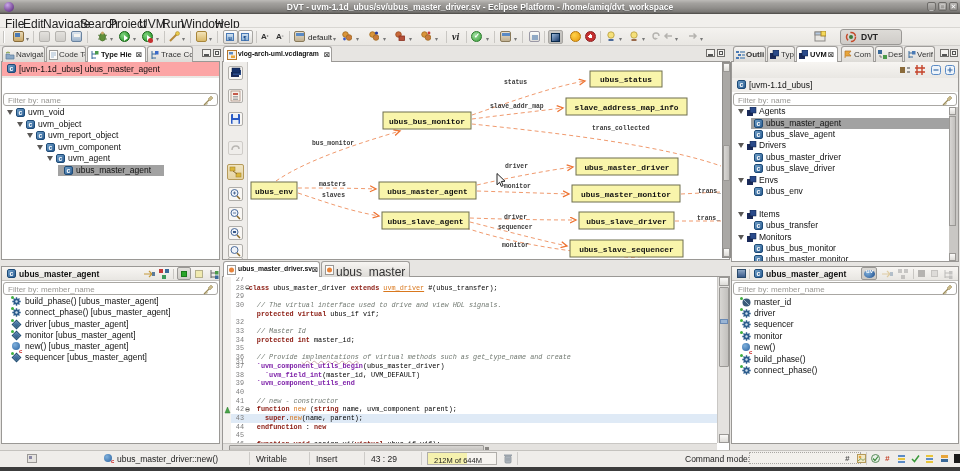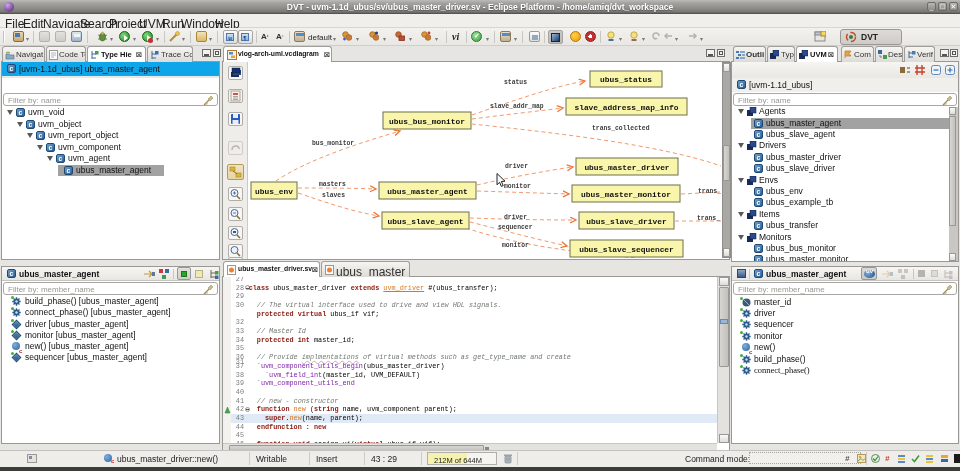--- a/index.html
+++ b/index.html
@@ -46,21 +46,21 @@
 .i-class { width:9px; height:9px; border-radius:2px; background:linear-gradient(135deg,#6f9fc8,#2b5d92); border:1px solid #1c4a77; color:#fff; font-size:7px; line-height:7px; text-align:center; font-weight:bold; }
 .i-diam { width:7px; height:7px; background:linear-gradient(135deg,#5d89b9,#27567f); transform:rotate(45deg); border:1px solid #1c4a70; }
 .i-new  { width:8px; height:8px; border-radius:50%; background:radial-gradient(circle at 35% 35%, #7fb0dc, #2a62a0); }
 .i-newc { position:absolute; color:#cc2222; font-size:6px; font-weight:bold; }
 .gdot { position:absolute; width:3px; height:3px; border-radius:50%; background:#3fae3f; }
 
 
 .codeline { position:absolute; left:0; white-space:pre; font-family:"Liberation Mono", monospace; font-size:6.8px; line-height:8.7px; }
 .k { color:#8b1a10; font-weight:bold; }
 .c { color:#707870; font-style:italic; }
-.m { color:#7d20a8; font-weight:normal; }
+.m { color:#7d20a8; font-weight:bold; }
 .o { color:#d9781e; }
 .u { color:#d9781e; text-decoration:underline; }
 .num { position:absolute; font-family:"Liberation Mono", monospace; font-size:6.8px; line-height:8.7px; color:#7d7d7d; text-align:right; width:14px; }
 
 
 #statusbar { left:0; top:450px; width:960px; height:17px; background:#efedea; border-top:1px solid #c4c2be; }
 #bottomstrip { left:0; top:467px; width:960px; height:4px; background:#3c3c3c; }
 .ssep { top:2px; width:1px; height:13px; background:#cdcbc8; }
 .stext { top:4px; color:#222; }
 </style>
@@ -286,21 +286,21 @@
       </svg></div>
   <div style="position:absolute; left:193px; top:3px;"><svg width="10" height="10">
         <rect x="0.5" y="0.5" width="9" height="9" rx="2" fill="#f2f7fc" stroke="#7aa0c8"></rect>
         <path d="M5,2.5 L5,7.5 M2.5,5 L7.5,5" stroke="#4a7ab5" stroke-width="1.1"></path>
       </svg></div>
   <div style="position:absolute; left:207px; top:3px;"><svg width="10" height="10">
         <rect x="0.5" y="0.5" width="9" height="9" rx="2" fill="#f2f7fc" stroke="#7aa0c8"></rect>
         <path d="M2.5,5 L7.5,5" stroke="#4a7ab5" stroke-width="1.1"></path>
       </svg></div>
 </div>
-<div class="abs" style="left:2px; top:62px; width:217px; height:14px; background:#0ea5e9;">
+<div class="abs" style="left:2px; top:62px; width:217px; height:14px; background:#fca5a5;">
   <span style="position:absolute; left:5px; top:2px;" class="i-class">c</span>
   <span style="position:absolute; left:17px; top:2px; color:#111;">[uvm-1.1d_ubus] ubus_master_agent</span>
 </div>
 <div class="abs filter" style="left:3px; top:93px; width:215px; height:13px;">Filter by: name<svg style="position:absolute; right:3px; top:1px;" width="11" height="11">
       <path d="M1,10 L6,5" stroke="#9a8a5a" stroke-width="1.2"></path>
       <path d="M5,4 L8,1 L10,3 L7,6 Z" fill="#c9b98a" stroke="#a8986a" stroke-width="0.6"></path>
       <path d="M2,9 L4,10 M3,8 L5,9" stroke="#b5a87a" stroke-width="0.8"></path>
     </svg></div>
 <div class="abs" id="lt-tree" style="left:2px; top:107px; width:217px; height:152px; background:#fff;">
   <div class="abs trow" style="left:0; top:0; width:217px;">
@@ -750,24 +750,20 @@
       <span class="abs" style="left:15px; top:1px;"><svg width="10" height="9">
           <rect x="0" y="3" width="6" height="6" fill="#1a2a5a"></rect>
           <rect x="3" y="0" width="6" height="6" fill="#2a4a8a" stroke="#0a1a3a" stroke-width="0.5"></rect>
         </svg></span>
       <span class="abs" style="left:27px;">Envs</span>
     </div>
   <div class="abs trow" style="left:0; top:78.9px; width:217px;">
       <span class="abs i-class" style="left:22px; top:1px;">c</span>
       <span class="abs" style="left:34px;">ubus_env</span>
     </div>
-  <div class="abs trow" style="left:0; top:90.3px; width:217px;">
-      <span class="abs i-class" style="left:22px; top:1px;">c</span>
-      <span class="abs" style="left:34px;">ubus_example_tb</span>
-    </div>
   <div class="abs trow" style="left:0; top:101.7px; width:217px;">
       <span class="abs twist" style="left:6px; top:3px;"></span>
       <span class="abs" style="left:15px; top:1px;"><svg width="10" height="9">
           <rect x="0" y="3" width="6" height="6" fill="#1a2a5a"></rect>
           <rect x="3" y="0" width="6" height="6" fill="#2a4a8a" stroke="#0a1a3a" stroke-width="0.5"></rect>
         </svg></span>
       <span class="abs" style="left:27px;">Items</span>
     </div>
   <div class="abs trow" style="left:0; top:113.1px; width:262px;">
       <span class="abs i-class" style="left:22px; top:1px;">c</span>
@@ -889,21 +885,21 @@
     </div>
   <div class="abs trow" style="left:0; top:68.9px; width:226px;">
       <span class="abs" style="left:10px; top:1px;"><svg width="9" height="9">
           <circle cx="4.5" cy="4.5" r="3" fill="#2d5d8d"></circle>
           <g stroke="#2d5d8d" stroke-width="1.4">
             <path d="M4.5,0.3 L4.5,8.7 M0.3,4.5 L8.7,4.5 M1.5,1.5 L7.5,7.5 M7.5,1.5 L1.5,7.5"></path>
           </g>
           <circle cx="4.5" cy="4.5" r="1.2" fill="#cfe0ef"></circle>
         </svg></span>
       <span class="gdot" style="left:8px; top:0;"></span>
-      <span class="abs" style="left:22px;font-family:Liberation Serif, serif;">connect_phase()</span>
+      <span class="abs" style="left:22px;">connect_phase()</span>
     </div>
   </div>
 
 <div class="abs" id="statusbar"></div>
 <div class="abs" id="bottomstrip"></div>
 <div id="status-items" style="position:absolute; left:0; top:450px; width:960px; height:17px;margin-left:9px;">
   <div class="abs" style="left:18px; top:4px; width:10px; height:9px; border:1px solid #9a9895; background:#e5e3df;">
       <div style="position:absolute;left:1px;top:1px;width:3px;height:3px;background:#8a88a5;"></div>
     </div>
   <span class="abs i-new" style="left:95px; top:4px;"></span>

